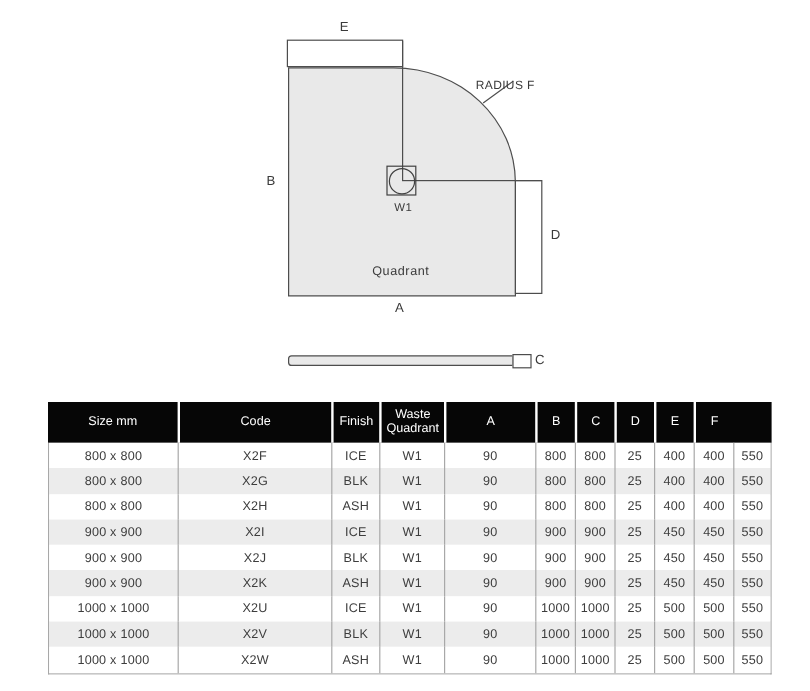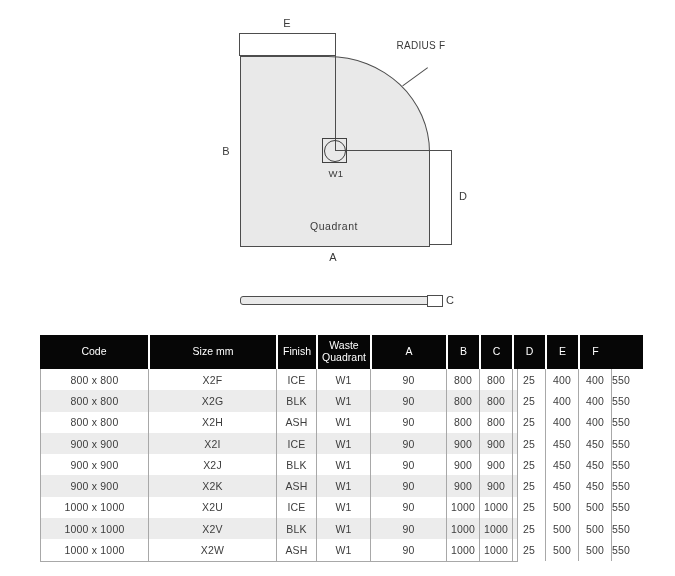--- a/index.html
+++ b/index.html
@@ -59,21 +59,21 @@
     grid-template-columns:108px 128px 40px 54px 76px 33px 33px 33px 33px 33px 1fr;
     background:#060606;
   }
   .h-cell{
     display:flex;align-items:center;justify-content:center;text-align:center;
     color:#ffffff;font-size:10.5px;line-height:1.12;box-sizing:border-box;
   }
   .h-cell + .h-cell{border-left:2px solid #ffffff;}
   .h-cell span{display:inline-block;max-width:52px;}
   .t-body{
-    width:478px;box-sizing:border-box;
+    width:603px;box-sizing:border-box;
     border-left:1px solid #a8a8a8;border-right:1px solid #a8a8a8;border-bottom:1px solid #a8a8a8;
   }
   .t-row{
     display:grid;height:21.3px;
     grid-template-columns:107px 128px 40px 54px 76px 33px 33px 33px 33px 33px 1fr;
   }
   .t-row:nth-child(even){background:#ececec;}
   .t-row:nth-child(odd){background:#ffffff;}
   .t-cell{
     display:flex;align-items:center;justify-content:center;
@@ -93,34 +93,34 @@
   <div class="abs" id="waste-line"></div>
   <div class="abs" id="waste-box"></div>
   <div class="abs" id="waste-circle"></div>
   <div class="abs" id="radius-line"></div>
 
   <div class="dim-label" style="left:287px;top:23px;">E</div>
   <div class="dim-label" style="left:226px;top:151px;">B</div>
   <div class="dim-label" style="left:333px;top:257px;">A</div>
   <div class="dim-label" style="left:463px;top:196px;">D</div>
   <div class="dim-label" id="label-w1" style="left:336px;top:173px;">W1</div>
-  <div class="dim-label" id="label-radius-f" style="left:421px;top:45px;">RADIUS F</div>
+  <div class="dim-label" id="label-radius-f" style="left:421px;top:72px;">RADIUS F</div>
   <div class="dim-label" id="label-quadrant" style="left:334px;top:206px;">Quadrant</div>
 
   <div class="abs" id="side-bar"></div>
   <div class="abs" id="side-cap"></div>
   <div class="dim-label" style="left:450px;top:300px;">C</div>
 
   <div id="spec-table">
     <div class="t-head">
         <div class="h-cell">
+          <span>Size mm</span>
+        </div>
+        <div class="h-cell">
           <span>Code</span>
-        </div>
-        <div class="h-cell">
-          <span>Size mm</span>
         </div>
         <div class="h-cell">
           <span>Finish</span>
         </div>
         <div class="h-cell">
           <span>Waste Quadrant</span>
         </div>
         <div class="h-cell">
           <span>A</span>
         </div>

